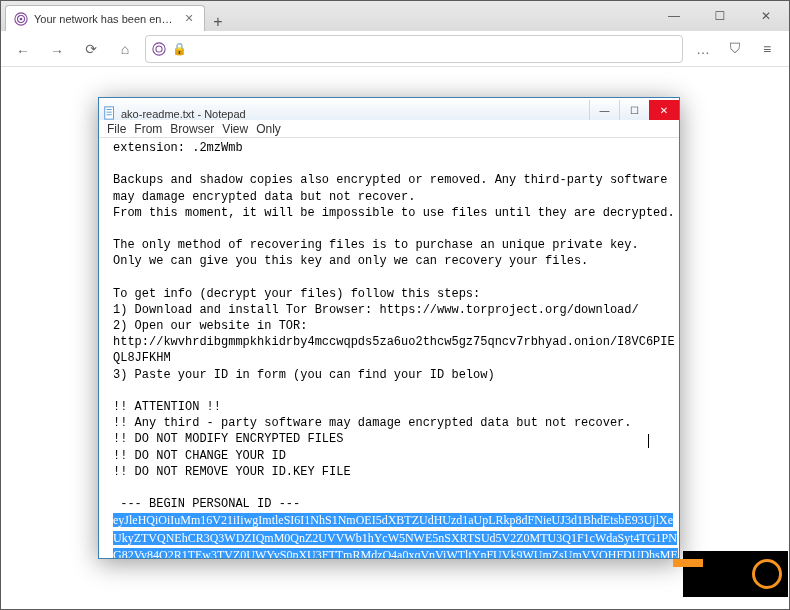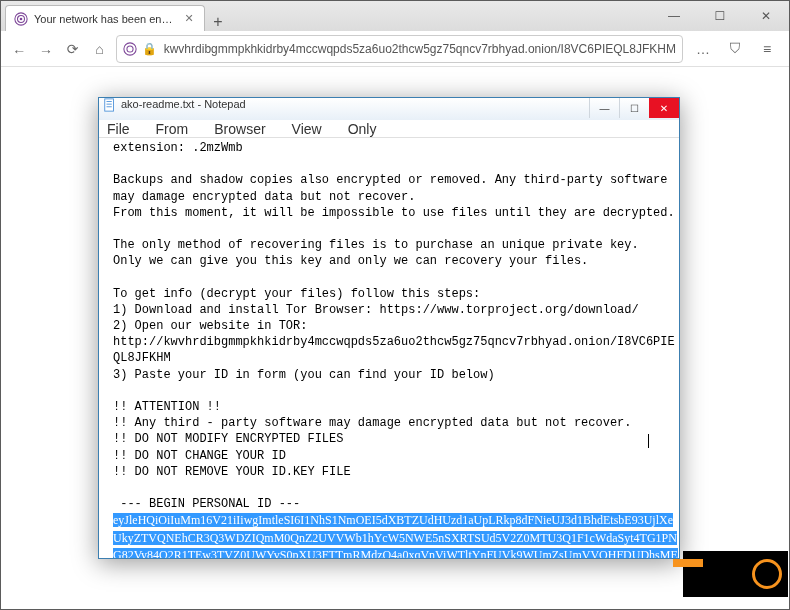--- a/index.html
+++ b/index.html
@@ -19,27 +19,27 @@
 
 .toolbar { height: 36px; display: flex; align-items: center; gap: 6px; padding: 0 8px; border-bottom: 1px solid #e0e0e0; }
 .navbtn { width: 28px; height: 28px; display:flex; align-items:center; justify-content:center; color:#666; font-size:14px; cursor:pointer; border-radius:2px; }
 .urlbar { flex:1; height:28px; border:1px solid #ccc; border-radius:4px; display:flex; align-items:center; padding:0 6px; gap:6px; font-size:12px; color:#333; }
 .lockicon { color:#0a0; font-size:12px; }
 .urltext { flex:1; white-space: nowrap; overflow:hidden; text-overflow: ellipsis; color:#555; }
 .rightbtns { display:flex; gap:4px; }
 
 
 .notepad { position:absolute; top:97px; left:98px; width:582px; height:462px; background:#fff; border:1px solid #3c7fb1; box-shadow: 0 4px 24px rgba(0,0,0,.4); display:flex; flex-direction:column; }
-.np-title { height:22px; display:flex; align-items:flex-start; padding-left:4px; background: linear-gradient(#fff,#e8f0f8); font-size:11px; color:#333; }
+.np-title { height:22px; display:flex; align-items:flex-end; padding-left:4px; background: linear-gradient(#fff,#e8f0f8); font-size:11px; color:#333; }
 .np-title .icon { width:14px; height:14px; margin-right:4px; }
 .np-title .t { flex:1; }
 .np-winbtns { display:flex; }
 .np-winbtn { width:30px; height:20px; display:flex; align-items:center; justify-content:center; font-size:10px; color:#444; border-left:1px solid #cfd6dd; cursor:pointer; }
 .np-winbtn.close { background:#e81123; color:#fff; border-left:none; }
-.np-menu { height:18px; display:flex; align-items:center; gap:18px; padding:0 4px; font-size:14px; color:#333; border-bottom:1px solid #e0e0e0; }
+.np-menu { height:18px; display:flex; align-items:center; gap:0; padding:0 4px; font-size:12px; color:#333; border-bottom:1px solid #e0e0e0; }
 .np-menu span { padding:0 4px; cursor:pointer; }
 .np-body { flex:1; overflow:auto; padding:2px 0 2px 14px; font-family: "Lucida Console", "Courier New", monospace; font-size:12px; line-height:1.35; color:#000; white-space: pre-wrap; word-break: break-all; }
 .selected { background:#3399ff; color:#fff;font-family:Liberation Serif, serif; }
 .caret-float { position:absolute; right:30px; bottom:110px; width:0; height:14px; border-left:1px solid #000; }
 
 
 .ornament { position:absolute; right:2px; bottom:13px; width:105px; height:46px; background:#000; display:flex; align-items:center; justify-content:flex-end; padding-right:6px; }
 .ornament .bar { position:absolute; left:-10px; top:8px; width:30px; height:8px; background:#f7931e; }
 .ornament .ring { width:30px; height:30px; border:3px solid #f7931e; border-radius:50%; }
 
@@ -77,21 +77,20 @@
     <div class="navbtn">⟳</div>
     <div class="navbtn">⌂</div>
     <div class="urlbar">
       <span style="display:inline-flex;width:14px;height:14px;">
         <svg viewBox="0 0 16 16">
             <circle cx="8" cy="8" r="7" fill="none" stroke="#7d4698" stroke-width="1.2"></circle>
             <circle cx="8" cy="8" r="3.5" fill="none" stroke="#7d4698" stroke-width="1.2"></circle>
           </svg>
       </span>
       <span class="lockicon">🔒</span>
-      <span class="urltext">kwvhrdibgmmpkhkidrby4mccwqpds5za6uo2thcw5gz75qncv7rbhyad.onion/I8VC6PIEQL8JFKHM</span>
     </div>
     <div class="rightbtns">
       <div class="navbtn">…</div>
       <div class="navbtn">⛉</div>
       <div class="navbtn">≡</div>
     </div>
   </div>
 </div>
 
 <div class="watermark">

